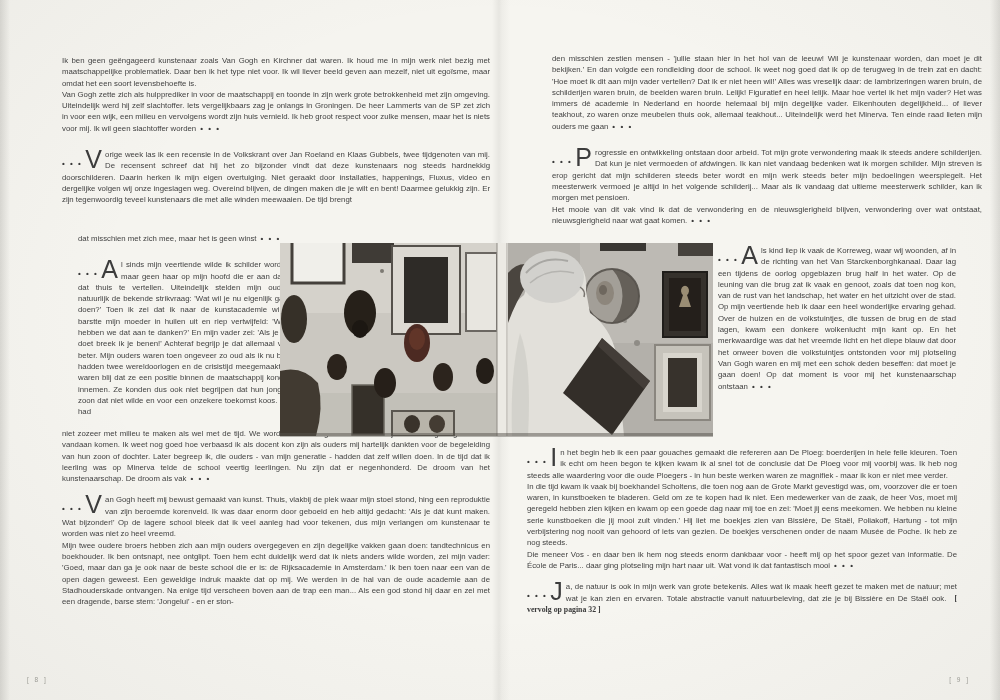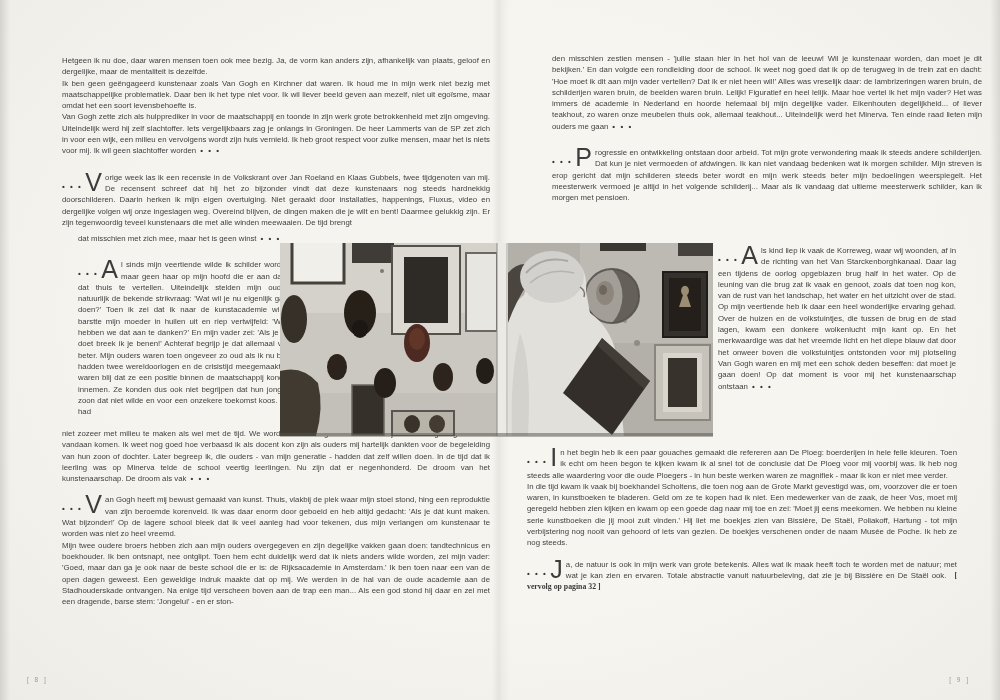--- a/index.html
+++ b/index.html
@@ -63,21 +63,20 @@
     box-shadow:0 1px 0 rgba(60,58,52,0.35);
   }
   .photo svg{display:block;width:100%;height:100%;}
 </style>
 </head>
 <body>
 
 <div class="spread">
 
   <div class="textblock lp-top">
-    <p class="para"><span>Hetgeen ik nu doe, daar waren mensen toen ook mee bezig. Ja, de vorm kan anders zijn, afhankelijk van plaats, geloof en dergelijke, maar de mentaliteit is dezelfde.</span></p>
     <p class="para"><span>Ik ben geen geëngageerd kunstenaar zoals Van Gogh en Kirchner dat waren. Ik houd me in mijn werk niet bezig met maatschappelijke problematiek. Daar ben ik het type niet voor. Ik wil liever beeld geven aan mezelf, niet uit egoïsme, maar omdat het een soort levensbehoefte is.</span></p>
     <p class="para"><span>Van Gogh zette zich als hulpprediker in voor de maatschappij en toonde in zijn werk grote betrokkenheid met zijn omgeving. Uiteindelijk werd hij zelf slachtoffer. Iets vergelijkbaars zag je onlangs in Groningen. De heer Lammerts van de SP zet zich in voor een wijk, een milieu en vervolgens wordt zijn huis vernield. Ik heb groot respect voor zulke mensen, maar het is niets voor mij. Ik wil geen slachtoffer worden</span><span class="endb">• • •</span></p>
     <p class="para gap"><span class="capwrap">
           <span class="bullets">• • •</span>
           <span class="cap">V</span>
         </span><span>orige week las ik een recensie in de Volkskrant over Jan Roeland en Klaas Gubbels, twee tijdgenoten van mij. De recensent schreef dat hij het zo bijzonder vindt dat deze kunstenaars nog steeds hardnekkig doorschilderen. Daarin herken ik mijn eigen overtuiging. Niet geraakt door installaties, happenings, Fluxus, video en dergelijke volgen wij onze ingeslagen weg. Overeind blijven, de dingen maken die je wilt en bent! Daarmee gelukkig zijn. Er zijn tegenwoordig teveel kunstenaars die met alle winden meewaaien. De tijd brengt</span></p>
   </div>
 
   <div class="textblock lp-narrow">
     <p class="para"><span>dat misschien met zich mee, maar het is geen winst</span><span class="endb">• • •</span></p>
@@ -95,39 +94,41 @@
         </span><span>an Gogh heeft mij bewust gemaakt van kunst. Thuis, vlakbij de plek waar mijn stoel stond, hing een reproduktie van zijn beroemde korenveld. Ik was daar enorm door geboeid en heb altijd gedacht: 'Als je dát kunt maken. Wat bijzonder!' Op de lagere school bleek dat ik veel aanleg had voor tekenen, dus mijn verlangen om kunstenaar te worden was niet zo heel vreemd.</span></p>
     <p class="para"><span>Mijn twee oudere broers hebben zich aan mijn ouders overgegeven en zijn degelijke vakken gaan doen: tandtechnicus en boekhouder. Ik ben ontsnapt, nee ontglipt. Toen hem echt duidelijk werd dat ik niets anders wilde worden, zei mijn vader: 'Goed, maar dan ga je ook naar de beste school die er is: de Rijksacademie in Amsterdam.' Ik ben toen naar een van de open dagen geweest. Een geweldige indruk maakte dat op mij. We werden in de hal van de oude academie aan de Stadhouderskade ontvangen. Na enige tijd verscheen boven aan de trap een man... Als een god stond hij daar en zei met een dragende, barse stem: 'Jongelui' - en er ston-</span></p>
   </div>
 
   <div class="textblock rp-top">
     <p class="para"><span>den misschien zestien mensen - 'jullie staan hier in het hol van de leeuw! Wil je kunstenaar worden, dan moet je dit bekijken.' En dan volgde een rondleiding door de school. Ik weet nog goed dat ik op de terugweg in de trein zat en dacht: 'Hoe moet ik dit aan mijn vader vertellen? Dat ik er niet heen wil!' Alles was vreselijk daar: de lambrizeringen waren bruin, de schilderijen waren bruin, de beelden waren bruin. Lelijk! Figuratief en heel lelijk. Maar hoe vertel ik het mijn vader? Het was immers dé academie in Nederland en hoorde helemaal bij mijn degelijke vader. Eikenhouten degelijkheid... of liever teakhout, zo waren onze meubelen thuis ook, allemaal teakhout... Uiteindelijk werd het Minerva. Ten einde raad lieten mijn ouders me gaan</span><span class="endb">• • •</span></p>
     <p class="para gap"><span class="capwrap">
           <span class="bullets">• • •</span>
           <span class="cap">P</span>
         </span><span>rogressie en ontwikkeling ontstaan door arbeid. Tot mijn grote verwondering maak ik steeds andere schilderijen. Dat kun je niet vermoeden of afdwingen. Ik kan niet vandaag bedenken wat ik morgen schilder. Mijn streven is erop gericht dat mijn schilderen steeds beter wordt en mijn werk steeds beter mijn bedoelingen weerspiegelt. Het meesterwerk vermoed je altijd in het volgende schilderij... Maar als ik vandaag dat ultieme meesterwerk schilder, kan ik morgen met pensioen.</span></p>
+    <p class="para"><span>Het mooie van dit vak vind ik dat de verwondering en de nieuwsgierigheid blijven, verwondering over wat ontstaat, nieuwsgierigheid naar wat gaat komen.</span><span class="endb">• • •</span></p>
   </div>
 
   <div class="textblock rp-narrow">
     <p class="para"><span class="capwrap">
           <span class="bullets">• • •</span>
           <span class="cap">A</span>
         </span><span>ls kind liep ik vaak de Korreweg, waar wij woonden, af in de richting van het Van Starckenborghkanaal. Daar lag een tijdens de oorlog opgeblazen brug half in het water. Op de leuning van die brug zat ik vaak en genoot, zoals dat toen nog kon, van de rust van het landschap, het water en het uitzicht over de stad. Op mijn veertiende heb ik daar een heel wonderlijke ervaring gehad. Over de huizen en de volkstuintjes, die tussen de brug en de stad lagen, kwam een donkere wolkenlucht mijn kant op. En het merkwaardige was dat het vreemde licht en het diepe blauw dat door het onweer boven die volkstuintjes ontstonden voor mij plotseling Van Gogh waren en mij met een schok deden beseffen: dat moet je gaan doen! Op dat moment is voor mij het kunstenaarschap ontstaan</span><span class="endb">• • •</span></p>
   </div>
 
   <div class="textblock rp-bottom">
     <p class="para"><span class="capwrap">
           <span class="bullets">• • •</span>
           <span class="cap">I</span>
         </span><span>n het begin heb ik een paar gouaches gemaakt die refereren aan De Ploeg: boerderijen in hele felle kleuren. Toen ik echt om heen begon te kijken kwam ik al snel tot de conclusie dat De Ploeg voor mij voorbij was. Ik heb nog steeds alle waardering voor die oude Ploegers - in hun beste werken waren ze magnifiek - maar ik kon er niet mee verder.</span></p>
     <p class="para"><span>In die tijd kwam ik vaak bij boekhandel Scholtens, die toen nog aan de Grote Markt gevestigd was, om, voorzover die er toen waren, in kunstboeken te bladeren. Geld om ze te kopen had ik niet. Een medewerker van de zaak, de heer Vos, moet mij geregeld hebben zien kijken en kwam op een goede dag naar mij toe en zei: 'Moet jij eens meekomen. We hebben nu kleine serie kunstboeken die jij mooi zult vinden.' Hij liet me boekjes zien van Bissière, De Staël, Poliakoff, Hartung - tot mijn verbijstering nog nooit van gehoord of iets van gezien. De boekjes verschenen onder de naam Musée de Poche. Ik heb ze nog steeds.</span></p>
+    <p class="para"><span>Die meneer Vos - en daar ben ik hem nog steeds enorm dankbaar voor - heeft mij op het spoor gezet van informatie. De École de Paris... daar ging plotseling mijn hart naar uit. Wat vond ik dat fantastisch mooi</span><span class="endb">• • •</span></p>
     <p class="para gap-sm"><span class="capwrap">
           <span class="bullets">• • •</span>
           <span class="cap">J</span>
-        </span><span>a, de natuur is ook in mijn werk van grote betekenis. Alles wat ik maak heeft toch te worden met de natuur; met wat je kan zien en ervaren. Totale abstractie vanuit natuurbeleving, dat zie je bij Bissière en De Staël ook.</span><span class="cont-marker">[ vervolg op pagina 32 ]</span></p>
+        </span><span>a, de natuur is ook in mijn werk van grote betekenis. Alles wat ik maak heeft gezet te maken met de natuur; met wat je kan zien en ervaren. Totale abstractie vanuit natuurbeleving, dat zie je bij Bissière en De Staël ook.</span><span class="cont-marker">[ vervolg op pagina 32 ]</span></p>
   </div>
 
   <div class="photo">
     <svg viewBox="0 0 433 193" preserveAspectRatio="none">
 
       <rect x="0" y="0" width="217" height="193" fill="#cbc8c1"></rect>
       <rect x="0" y="0" width="217" height="70" fill="#d8d5ce" opacity="0.7"></rect>
       <rect x="0" y="150" width="217" height="43" fill="#bdbab2" opacity="0.6"></rect>
 
       <g>

